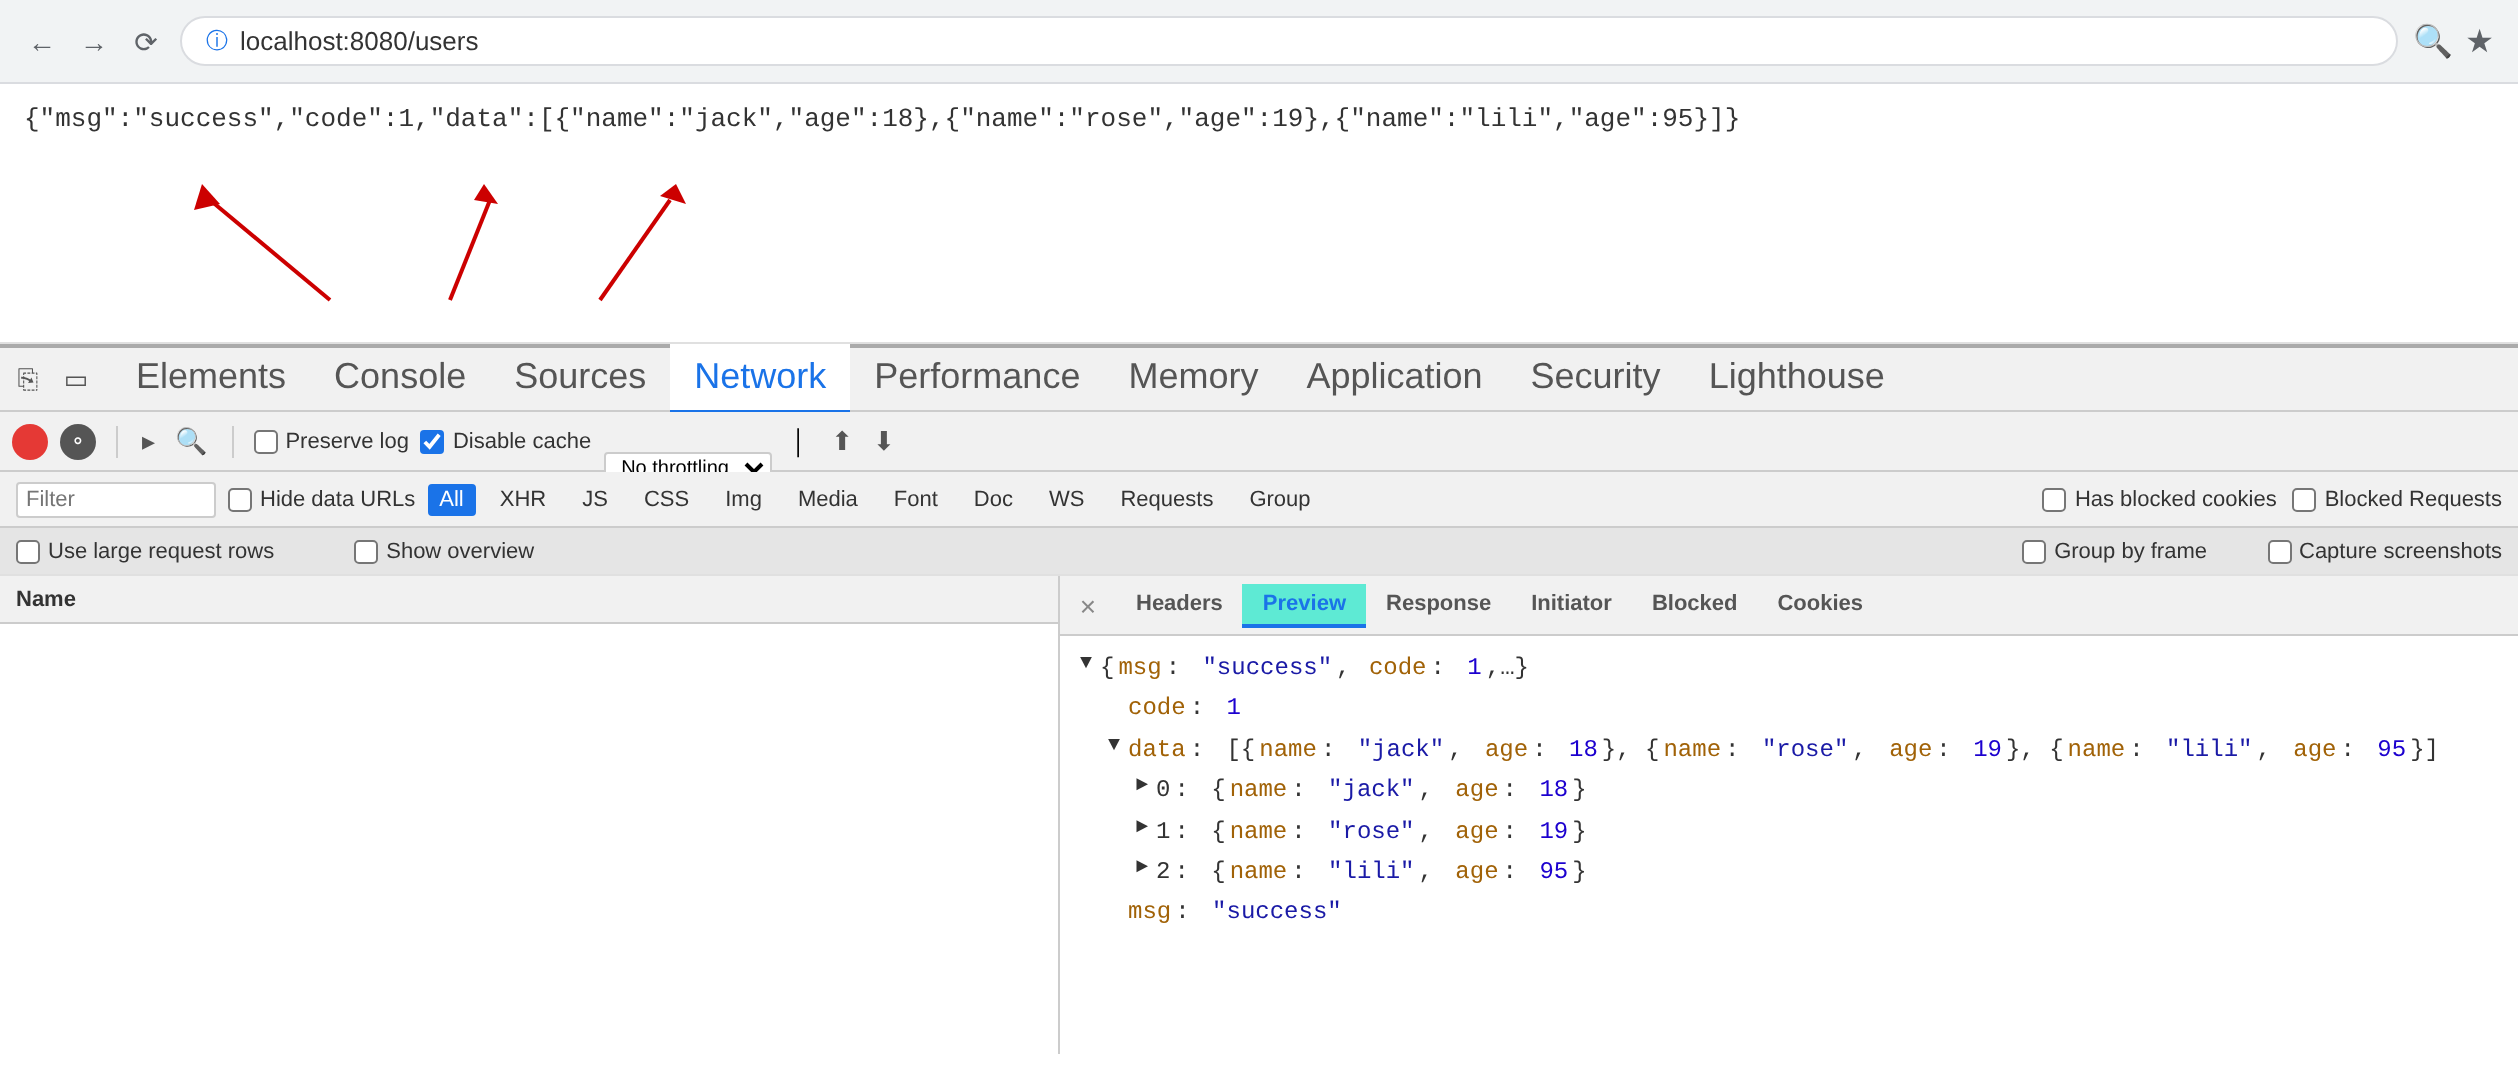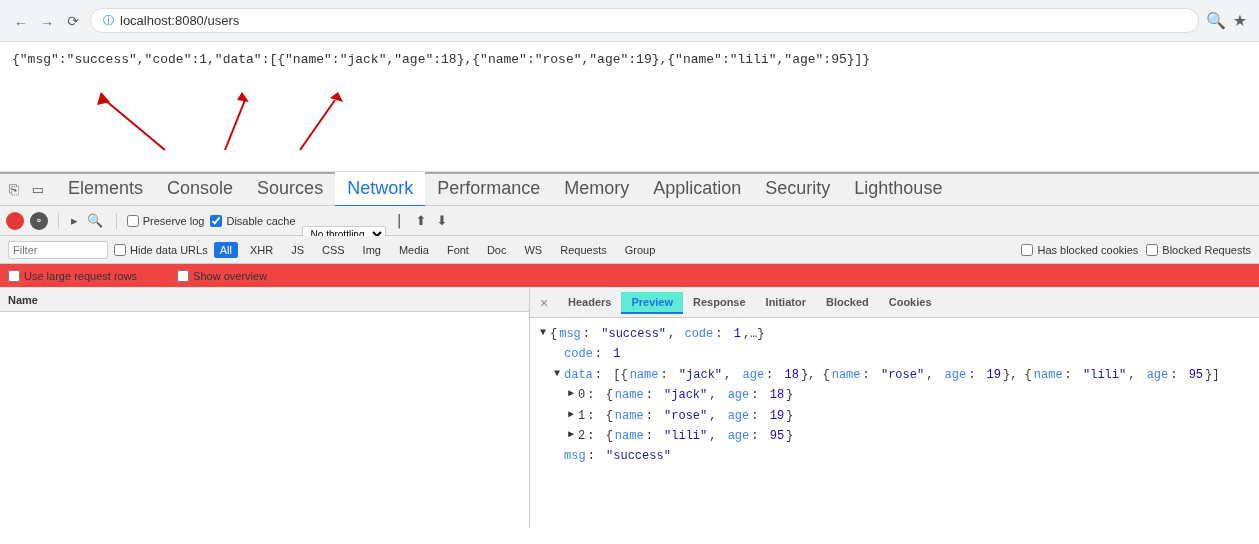--- a/index.html
+++ b/index.html
@@ -166,21 +166,21 @@
     }
     .filter-type-btn.active {
       background: #1a73e8;
       color: #fff;
       border-color: #1a73e8;
     }
     .filter-right { margin-left: auto; display: flex; gap: 8px; align-items: center; }
 
     
     .options-row {
-      background: #ef4444;
+      background: #e5e5e5;
       border-bottom: 1px solid #e0e0e0;
       display: flex;
       align-items: center;
       padding: 2px 8px;
       gap: 40px;
       height: 24px;
       font-size: 11px;
     }
     .options-right { margin-left: auto; display: flex; gap: 30px; }
 
@@ -265,21 +265,21 @@
     .json-preview {
       padding: 6px 10px;
       font-family: 'Courier New', monospace;
       font-size: 12px;
       line-height: 1.7;
       overflow: auto;
       flex: 1;
     }
     .json-line { display: flex; align-items: flex-start; gap: 2px; }
     .json-triangle { color: #333; cursor: pointer; font-size: 10px; margin-right: 2px; }
-    .json-key { color: #3b82f6; }
+    .json-key { color: #a16207; }
     .json-key-plain { color: #333; }
     .json-value-str { color: #1a1aa6; }
     .json-value-num { color: #1c00cf; }
     .json-punctuation { color: #333; }
     .json-indent-1 { padding-left: 14px; }
     .json-indent-2 { padding-left: 28px; }
   </style>
 </head>
 <body>
 
@@ -385,20 +385,30 @@
 
   <div class="options-row">
     <label class="checkbox-label">
       <input type="checkbox" style="">
       <span>Use large request rows</span>
     </label>
     <label class="checkbox-label">
       <input type="checkbox" style="">
       <span>Show overview</span>
     </label>
+    <div class="options-right">
+      <label class="checkbox-label">
+        <input type="checkbox" style="">
+        <span>Group by frame</span>
+      </label>
+      <label class="checkbox-label">
+        <input type="checkbox" style="">
+        <span>Capture screenshots</span>
+      </label>
+    </div>
   </div>
 
   <div class="main-area">
 
     <div class="network-list">
       <div class="network-list-header">
         <span>Name</span>
       </div>
     </div>
 

